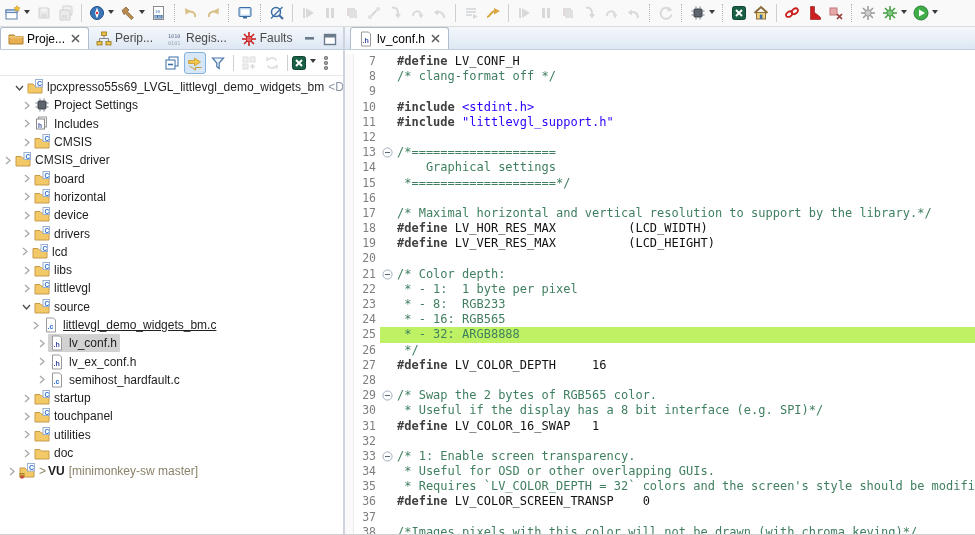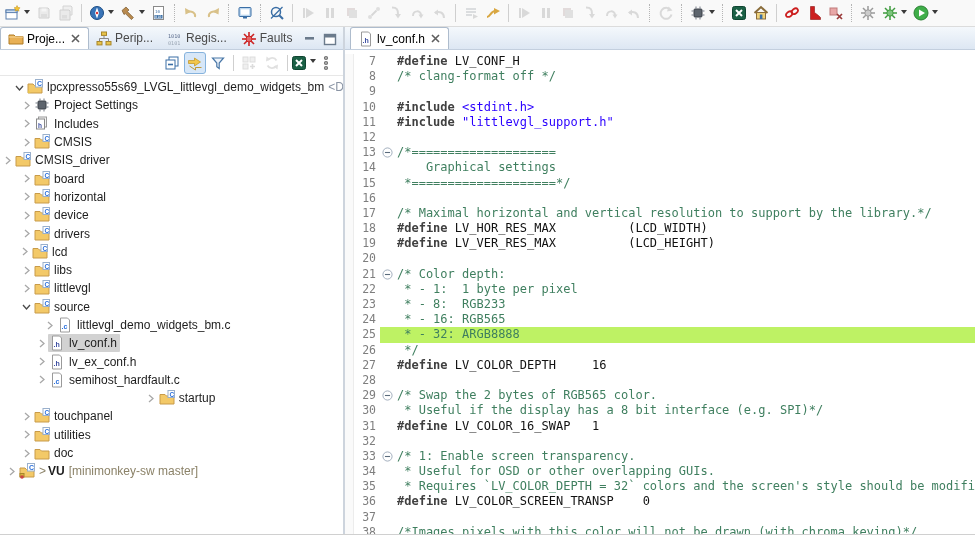--- a/index.html
+++ b/index.html
@@ -768,21 +768,21 @@
               <span class="ticon">
                 <svg viewBox="0 0 16 16" xmlns="http://www.w3.org/2000/svg">
                   <path d="M1 4.5h5L7.5 6H15v8H1z" fill="#f3c968" stroke="#c89b4a"></path>
                   <rect x="9" y="0.5" width="6.5" height="7" fill="#fff" stroke="#9ab0cc"></rect>
                   <text x="10.5" y="6.5" font-size="6.5" font-weight="bold" fill="#2a6fdb" font-family="sans-serif">C</text>
                 </svg>
               </span>
               <span class="tlabel">source</span>
             </span>
           </div>
-          <div class="trow" style="padding-left: 42px;">
+          <div class="trow" style="padding-left: 28px; text-decoration: underline;">
             <span class="chev">
               <svg viewBox="0 0 9 9">
                 <polyline points="3,1 7,4.5 3,8" fill="none" stroke="#a8a8a8" stroke-width="1.3"></polyline>
               </svg>
             </span>
             <span class="rowbody">
               <span class="ticon">
                 <svg viewBox="0 0 16 16" xmlns="http://www.w3.org/2000/svg">
                   <path d="M3.5 1h7l2 2v12h-9z" fill="#fff" stroke="#9a9a9a"></path>
                   <text x="4.5" y="12" font-size="7" font-weight="bold" fill="#2a6fdb" font-family="sans-serif">.c</text>
@@ -832,21 +832,21 @@
             <span class="rowbody">
               <span class="ticon">
                 <svg viewBox="0 0 16 16" xmlns="http://www.w3.org/2000/svg">
                   <path d="M3.5 1h7l2 2v12h-9z" fill="#fff" stroke="#9a9a9a"></path>
                   <text x="4.5" y="12" font-size="7" font-weight="bold" fill="#2a6fdb" font-family="sans-serif">.c</text>
                 </svg>
               </span>
               <span class="tlabel">semihost_hardfault.c</span>
             </span>
           </div>
-          <div class="trow" style="padding-left: 19px; justify-content: center;">
+          <div class="trow" style="padding-left: 19px;">
             <span class="chev">
               <svg viewBox="0 0 9 9">
                 <polyline points="3,1 7,4.5 3,8" fill="none" stroke="#a8a8a8" stroke-width="1.3"></polyline>
               </svg>
             </span>
             <span class="rowbody">
               <span class="ticon">
                 <svg viewBox="0 0 16 16" xmlns="http://www.w3.org/2000/svg">
                   <path d="M1 4.5h5L7.5 6H15v8H1z" fill="#f3c968" stroke="#c89b4a"></path>
                   <rect x="9" y="0.5" width="6.5" height="7" fill="#fff" stroke="#9ab0cc"></rect>

